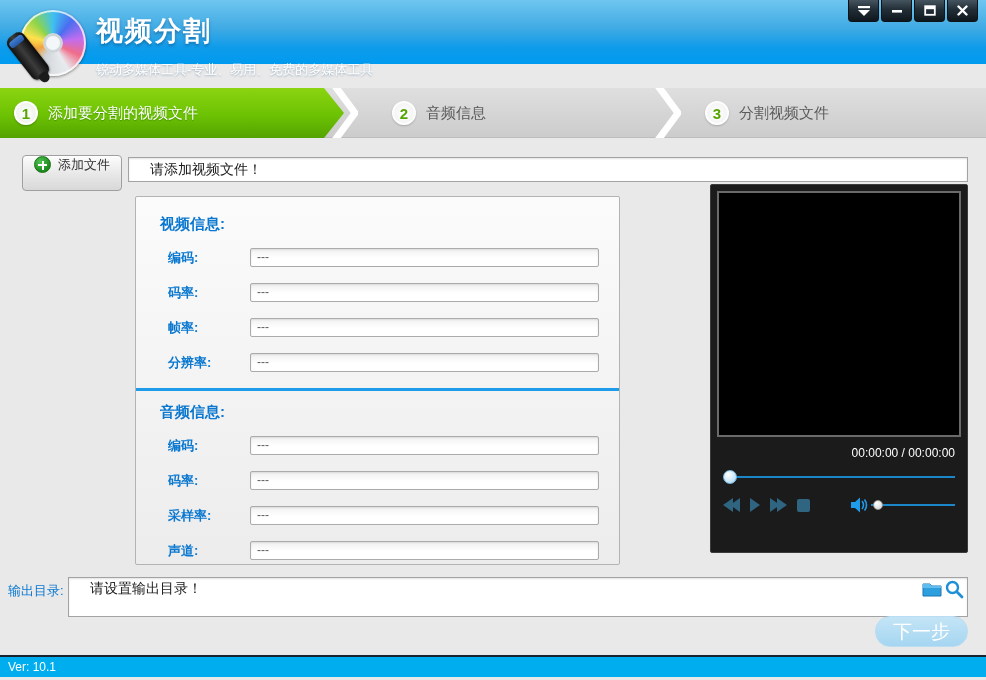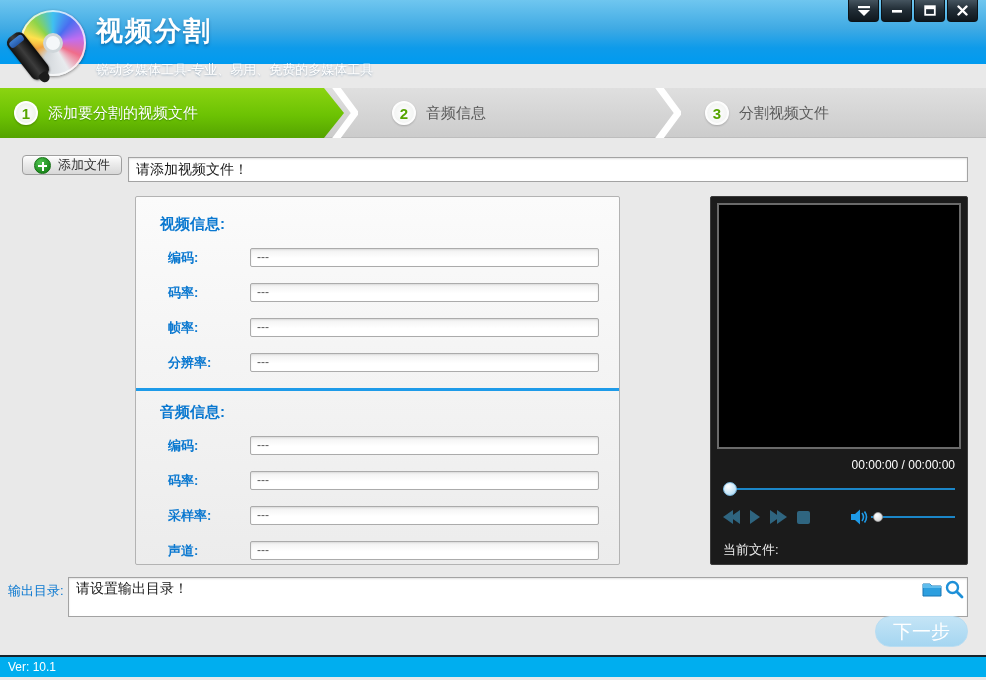--- a/index.html
+++ b/index.html
@@ -46,51 +46,51 @@
   .num-circle { width:24px; height:24px; border-radius:50%; background:radial-gradient(#ffffff,#e9efe2);
     border:2px solid rgba(255,255,255,.95); box-shadow:0 1px 2px rgba(0,0,0,.25);
     display:flex; align-items:center; justify-content:center;
     color:#56A400; font-weight:bold; font-size:15px; }
   .step-rest .num-circle { background:radial-gradient(#ffffff,#eef0ee); border:2px solid #fdfdfd;
     box-shadow:0 1px 2px rgba(0,0,0,.2); }
   .step-label-active { color:#fff; font-size:15px; margin-left:10px; text-shadow:0 1px 1px rgba(0,70,0,.35); }
   .step-label { color:#5a5a5a; font-size:15px; margin-left:10px; }
 
   
-  .addfile-btn { position:absolute; left:22px; top:155px; width:100px; height:20px;
+  .addfile-btn { position:absolute; left:22px; top:155px; width:100px; height:36px;
     border:1px solid #9f9f9f; border-radius:4px; background:linear-gradient(#fdfdfd,#e9e9e9 50%,#d8d8d8);
-    display:flex; align-items:flex-end; justify-content:center; gap:7px; cursor:pointer;
+    display:flex; align-items:flex-start; justify-content:center; gap:7px; cursor:pointer;
     box-shadow:0 1px 1px rgba(255,255,255,.9) inset; }
   .plus-icon { width:17px; height:17px; border-radius:50%;
     background:radial-gradient(circle at 35% 30%, #4fc24f, #1d8a1d 70%);
     border:1px solid #157015; position:relative; }
   .plus-icon::before, .plus-icon::after { content:""; position:absolute; background:#fff; }
   .plus-icon::before { left:3px; top:7px; width:9px; height:2px; }
   .plus-icon::after { left:6.5px; top:3.5px; width:2px; height:9px; }
   .addfile-label { font-size:13px; color:#333; }
 
   .text-field { background:#fff; border:1px solid #A3A3A3; color:#1a1a1a; font-size:14px;
-    font-family:"Liberation Sans", sans-serif; padding:0 7px;
+    font-family:"Liberation Sans", sans-serif; padding:0 21px;
     box-shadow:inset 0 1px 2px rgba(0,0,0,.12); }
   .file-field { position:absolute; left:128px; top:157px; width:840px; height:25px; line-height:23px; }
 
   
   .info-panel { position:absolute; left:135px; top:196px; width:485px; height:369px;
     background:linear-gradient(#FBFBFB,#ECECEC); border:1px solid #B3B3B3; border-radius:2px;
     padding:12px 20px 0 22px; overflow:hidden; }
   .section-title { color:#0A78D0; font-size:15px; font-weight:bold; margin:6px 0 14px 2px; }
   .info-row { display:flex; align-items:flex-end; margin-bottom:16px; }
   .info-row .lbl { width:92px; padding-left:10px; color:#0A78D0; font-size:13px; font-weight:bold; }
   .val-field { flex:1; height:19px; line-height:17px; background:linear-gradient(#f1f1f1,#ffffff 55%);
     border:1px solid #ABABAB; border-radius:2px; color:#5c5c5c; font-size:12px; padding:0 6px;
     box-shadow:inset 0 1px 2px rgba(0,0,0,.1); }
   .blue-divider { height:3px; background:#1E9BE9; margin:0 -20px 12px -22px; }
 
   
-  .player-panel { position:absolute; left:710px; top:196px; width:258px; height:369px;
+  .player-panel { position:absolute; left:710px; top:184px; width:258px; height:369px;
     background:#1B1B1B; border:1px solid #3c3c3c; border-radius:2px; }
   .video-screen { margin:6px; height:246px; background:#000; border:2px solid #6A6A6A; }
   .time-row { text-align:right; color:#fff; font-size:12px; padding:3px 12px 0; }
   .seek-row { position:relative; margin:10px 12px 0; height:14px; cursor:pointer; }
   .seek-track { position:absolute; left:0; right:0; top:6px; height:2px; background:#1B86C8; }
   .seek-thumb { position:absolute; left:0; top:0; width:14px; height:14px; border-radius:50%;
     background:radial-gradient(circle at 35% 30%, #ffffff, #bfe2f7 70%, #8fc8ea);
     border:1px solid #7ab7dd; }
   .controls-row { display:flex; align-items:center; margin:13px 12px 0; }
   .ctrl { display:flex; align-items:center; margin-right:10px; cursor:pointer; }
@@ -258,21 +258,20 @@
           <polygon points="0,5 4,5 9,0.5 9,15.5 4,11 0,11" fill="#1E9BE9"></polygon>
           <path d="M11,4 Q14,8 11,12" stroke="#1E9BE9" stroke-width="1.6" fill="none"></path>
           <path d="M13.5,2.5 Q17.5,8 13.5,13.5" stroke="#1E9BE9" stroke-width="1.6" fill="none"></path>
         </svg>
         <div class="vol-track">
           <div class="vol-line"></div>
           <div class="vol-thumb"></div>
         </div>
       </div>
     </div>
-    <div class="current-file">当前文件:</div>
   </div>
 
   <div class="out-label">输出目录:</div>
   <div class="text-field out-field">
     <span>请设置输出目录！</span>
     <span class="out-icons" style="position:absolute;">
       <svg width="22" height="18" viewBox="0 0 22 18">
         <path d="M2,4 L9,4 L11,6 L20,6 L20,16 L2,16 Z" fill="#2D9FDF" stroke="#1877B5" stroke-width="1"></path>
         <path d="M2,8 L20,8 L20,6 L11,6 L9,4 L2,4 Z" fill="#5FBCEC"></path>
       </svg>

